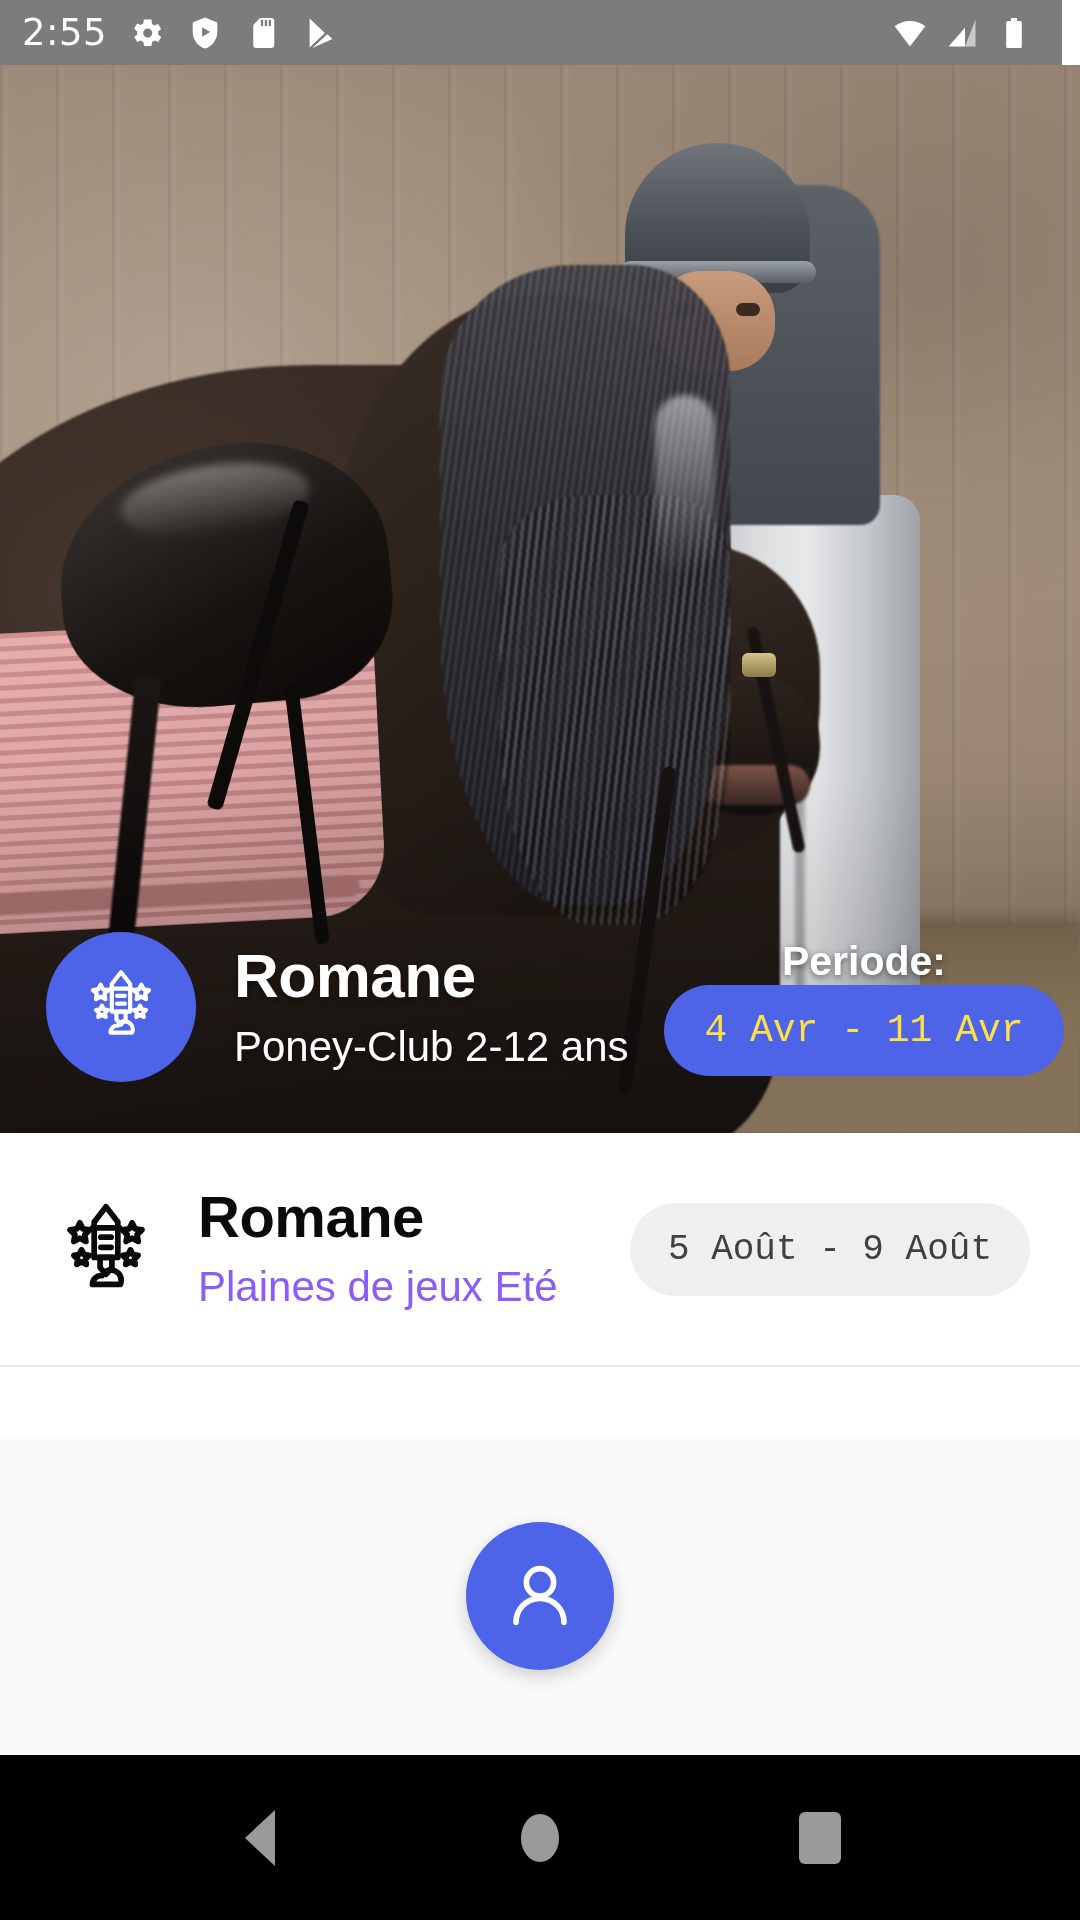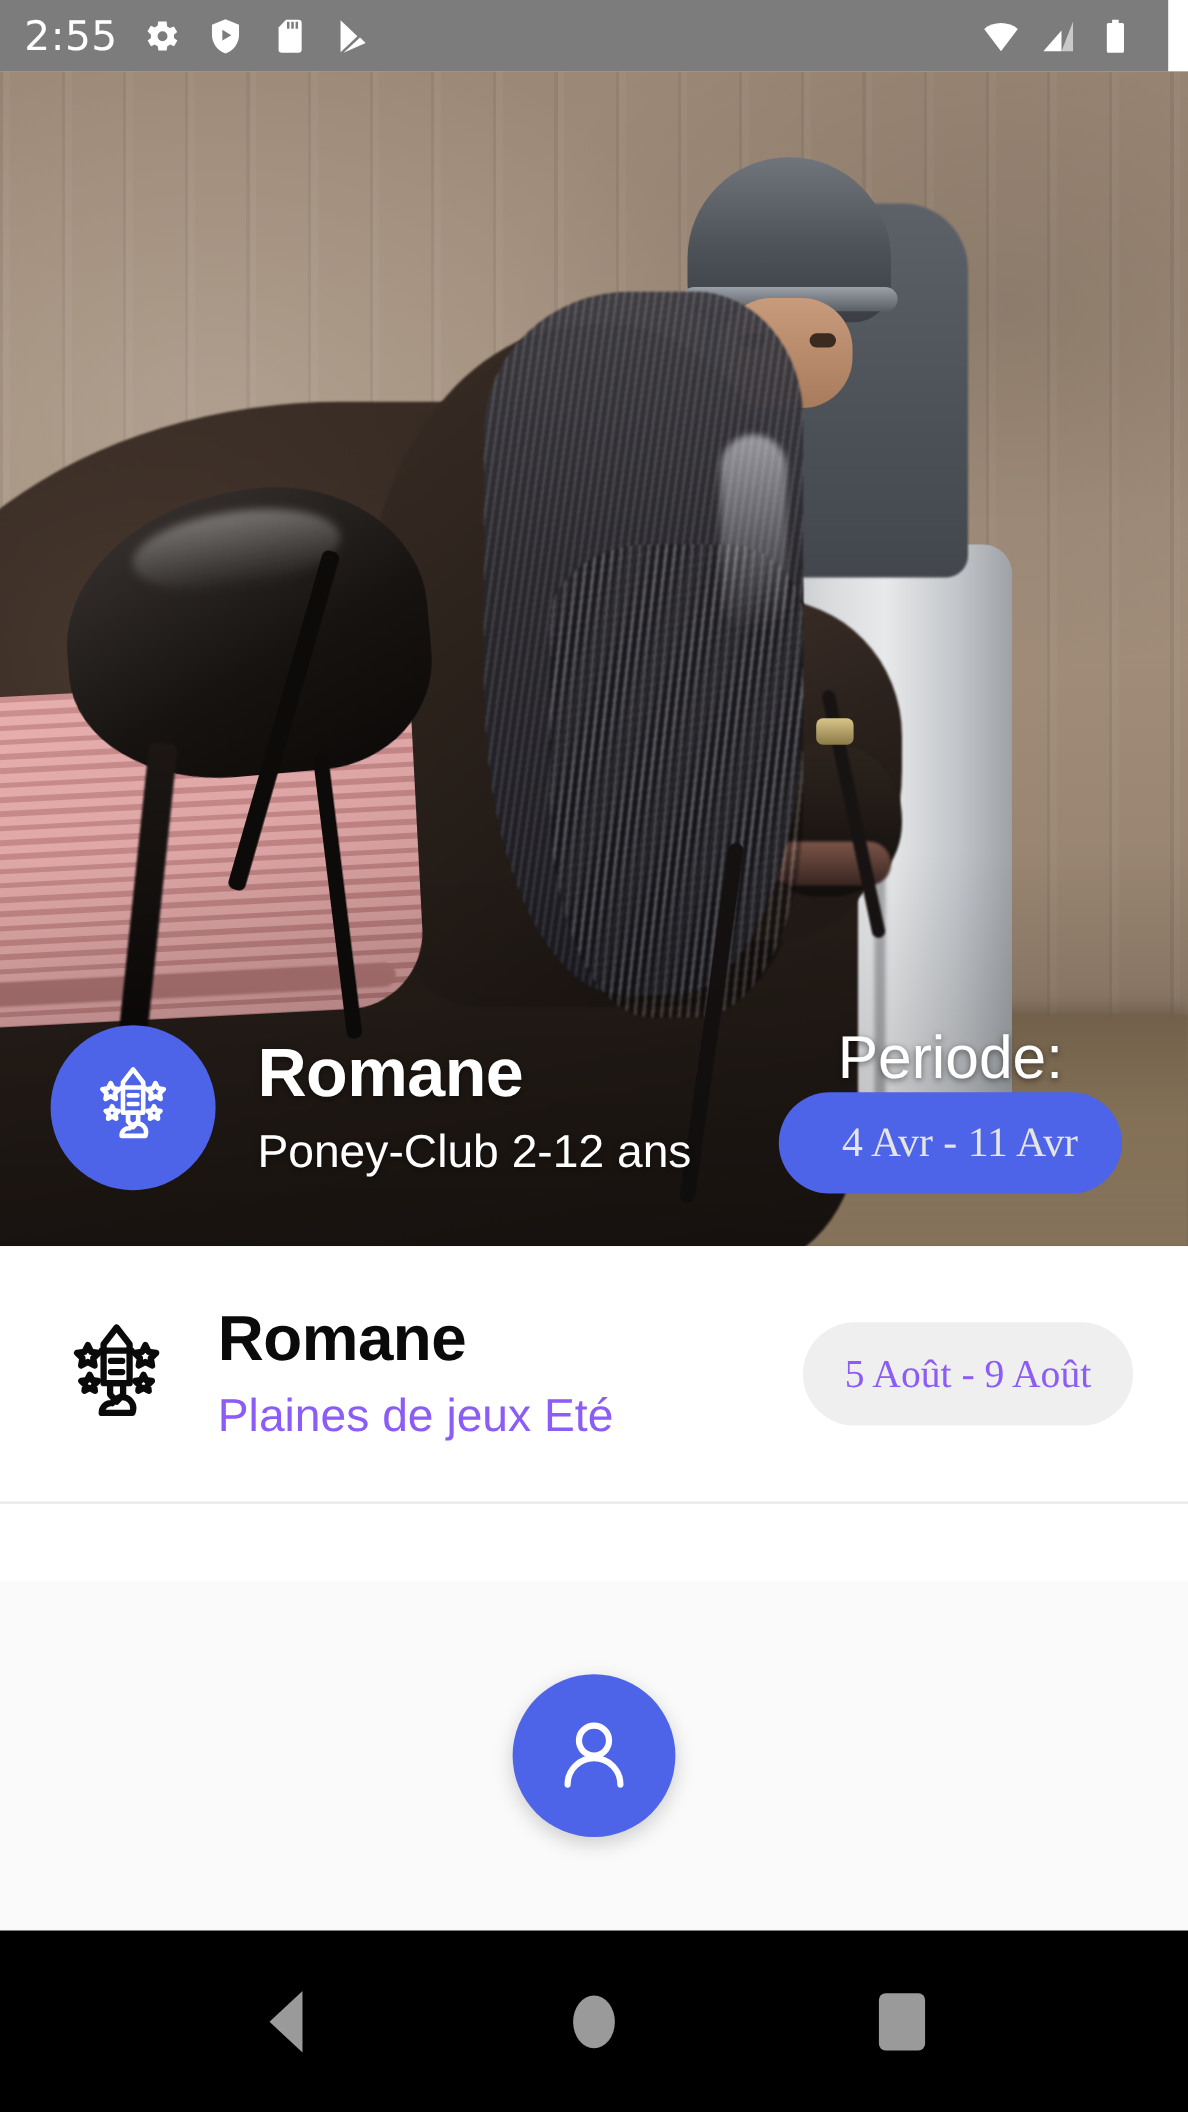--- a/index.html
+++ b/index.html
@@ -225,44 +225,44 @@
   }
   #hero-subtitle{
     color:#fff; font-size:42px; font-weight:400; margin-top:14px;
     text-shadow:0 2px 6px rgba(0,0,0,.45);
   }
   #hero-period{
     flex:0 0 auto; display:flex; flex-direction:column; align-items:center;
     width:320px;
   }
   #hero-period-label{
-    color:#fff; font-size:55px; font-weight:400; margin-bottom:0;
+    color:#fff; font-size:41px; font-weight:700; margin-bottom:0;
     text-shadow:0 2px 6px rgba(0,0,0,.5);
   }
   #hero-period-pill{
-    background:#4d63e8; color:#e5e5e5; font-size:38px;
+    background:#4d63e8; color:#fde047; font-size:38px;
     border-radius:50px; padding:24px 40px; white-space:nowrap;
-    min-width:312px; text-align:right; border:none; cursor:pointer;
-    font-family:Liberation Serif, serif;
+    min-width:312px; text-align:left; border:none; cursor:pointer;
+    font-family:Liberation Mono, monospace;
   }
 
   
   #list{ position:absolute; top:1133px; left:0; width:1080px; background:#fff; }
   .list-item{
     display:flex; align-items:center; height:232px;
     padding:0 50px 0 46px; background:#fff; cursor:pointer;
   }
   .item-icon{ width:120px; flex:0 0 auto; display:flex; align-items:center; justify-content:center; }
   .item-text{ flex:1 1 auto; margin-left:32px; min-width:0; }
   .item-title{ font-size:58px; font-weight:700; color:#0a0a0a; letter-spacing:-.5px; line-height:1.05; }
   .item-sub{ font-size:42px; color:#8b5cf6; margin-top:16px; }
   .item-pill{
-    flex:0 0 auto; background:#efeff0; color:#8b5cf6; font-size:36px;
+    flex:0 0 auto; background:#efeff0; color:#404040; font-size:36px;
     border-radius:50px; padding:26px 38px; white-space:nowrap;
-    border:none; cursor:pointer; font-family:Liberation Serif, serif;
+    border:none; cursor:pointer; font-family:Liberation Mono, monospace;
   }
   .list-divider{ height:2px; background:#e8e8e8; width:1080px; }
 
   
   #fab-zone{
     position:absolute; top:1437px; left:0; width:1080px; height:318px;
     background:#fafafa; display:flex; align-items:center; justify-content:center;
   }
   #fab{
     width:148px; height:148px; border-radius:50%;

